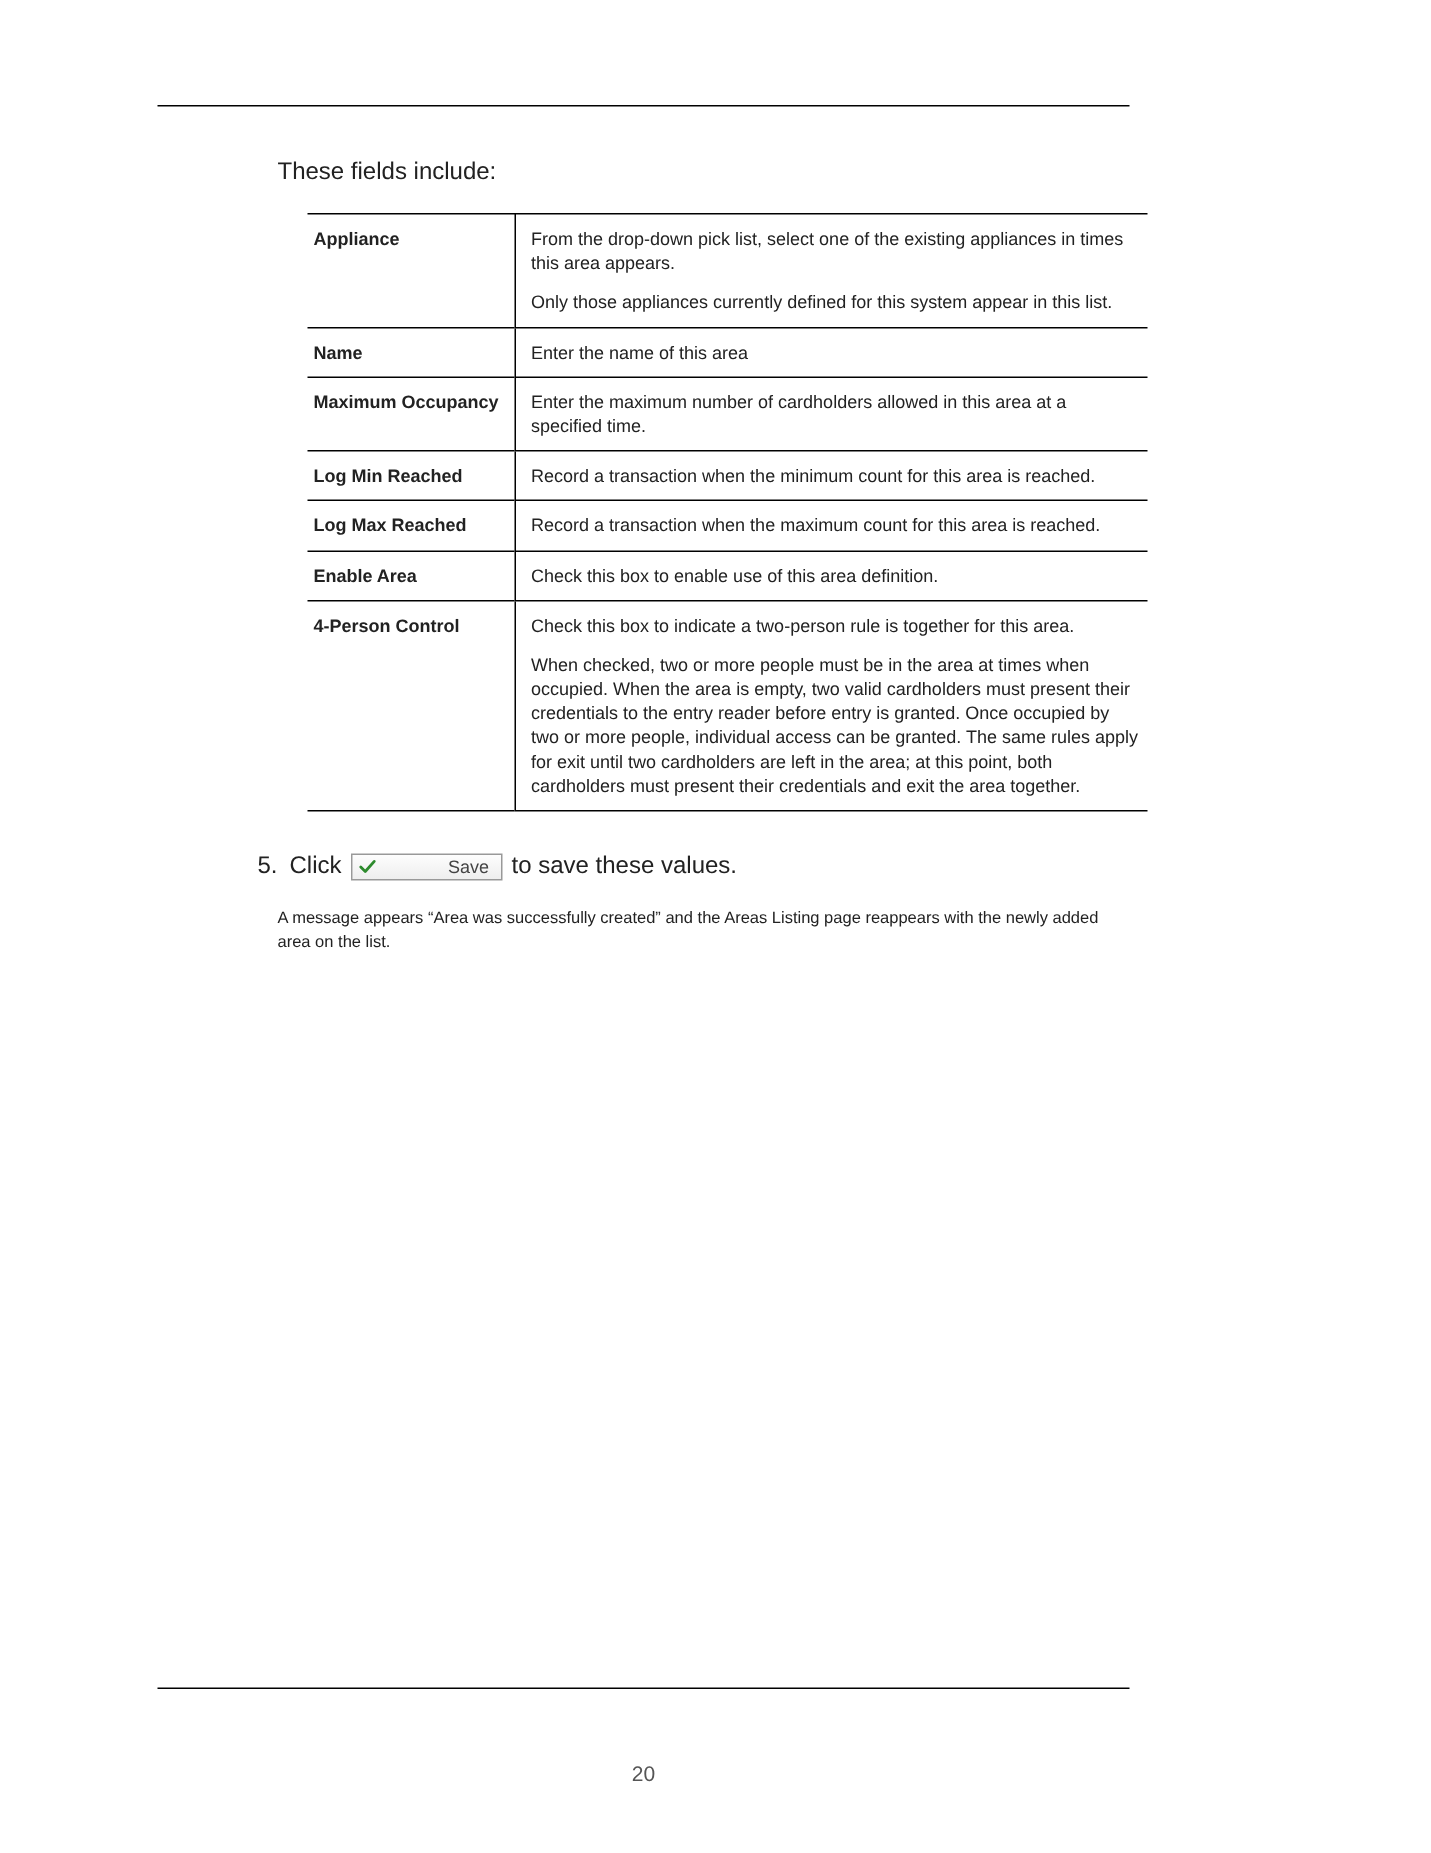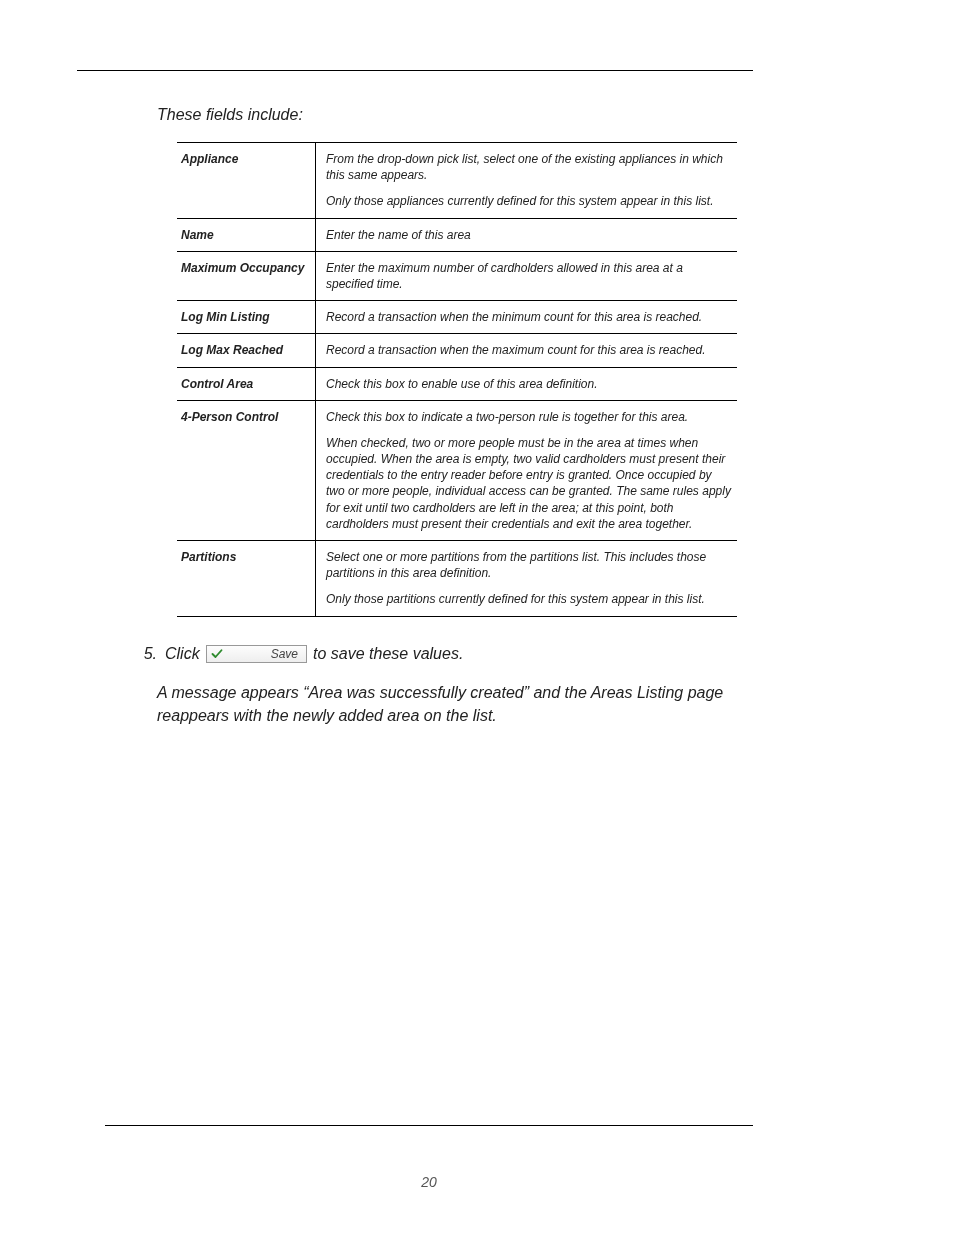--- a/index.html
+++ b/index.html
@@ -6,23 +6,22 @@
     margin: 0;
     padding: 0;
     background: #fff;
     font-family: "Segoe UI", "Helvetica Neue", Arial, sans-serif;
     color: #222;
   }
   .page {
     width: 858px;
     height: 1235px;
     box-sizing: border-box;
-    padding: 70px 105px 0 77px;
+    padding: 70px 105px 0 105px;
     position: relative;
-    font-style: italic;
   }
   .hr-top {
     border: none;
     border-top: 1.5px solid #000;
     margin: 0 0 35px 0;
   }
   .content {
     padding-left: 80px;
     padding-right: 0;
   }
@@ -89,21 +88,21 @@
     height: 18px;
     box-sizing: border-box;
     gap: 44px;
   }
   .save-btn svg {
     width: 12px;
     height: 12px;
     margin-right: 4px;
   }
   .result {
-    font-size: 16px;
+    font-size: 11px;
     margin-top: 18px;
     line-height: 1.45;
     color: #222;
   }
   .footer {
     position: absolute;
     left: 105px;
     right: 105px;
     bottom: 45px;
   }
@@ -128,66 +127,59 @@
 
   <div class="content">
 
     <p class="intro">These fields include:</p>
 
     <table class="fields">
       <tbody>
           <tr>
             <td class="label">Appliance</td>
             <td class="desc">
-              <p>From the drop-down pick list, select one of the existing appliances in which this same appears.</p>
+              <p>From the drop-down pick list, select one of the existing appliances in times this area appears.</p>
               <p>Only those appliances currently defined for this system appear in this list.</p>
             </td>
           </tr>
           <tr>
             <td class="label">Name</td>
             <td class="desc">
               <p>Enter the name of this area</p>
             </td>
           </tr>
           <tr>
             <td class="label">Maximum Occupancy</td>
             <td class="desc">
               <p>Enter the maximum number of cardholders allowed in this area at a specified time.</p>
             </td>
           </tr>
           <tr>
-            <td class="label">Log Min Listing</td>
+            <td class="label">Log Min Reached</td>
             <td class="desc">
               <p>Record a transaction when the minimum count for this area is reached.</p>
             </td>
           </tr>
           <tr>
             <td class="label">Log Max Reached</td>
             <td class="desc">
               <p>Record a transaction when the maximum count for this area is reached.</p>
             </td>
           </tr>
           <tr>
-            <td class="label">Control Area</td>
+            <td class="label">Enable Area</td>
             <td class="desc">
               <p>Check this box to enable use of this area definition.</p>
             </td>
           </tr>
           <tr>
             <td class="label">4-Person Control</td>
             <td class="desc">
               <p>Check this box to indicate a two-person rule is together for this area.</p>
               <p>When checked, two or more people must be in the area at times when occupied. When the area is empty, two valid cardholders must present their credentials to the entry reader before entry is granted. Once occupied by two or more people, individual access can be granted. The same rules apply for exit until two cardholders are left in the area; at this point, both cardholders must present their credentials and exit the area together.</p>
-            </td>
-          </tr>
-          <tr>
-            <td class="label">Partitions</td>
-            <td class="desc">
-              <p>Select one or more partitions from the partitions list. This includes those partitions in this area definition.</p>
-              <p>Only those partitions currently defined for this system appear in this list.</p>
             </td>
           </tr>
         </tbody>
     </table>
 
     <div class="step">
       <span class="step-num">5.</span>
       <span>Click</span>
       <span class="save-btn">
         <svg viewBox="0 0 16 16">

